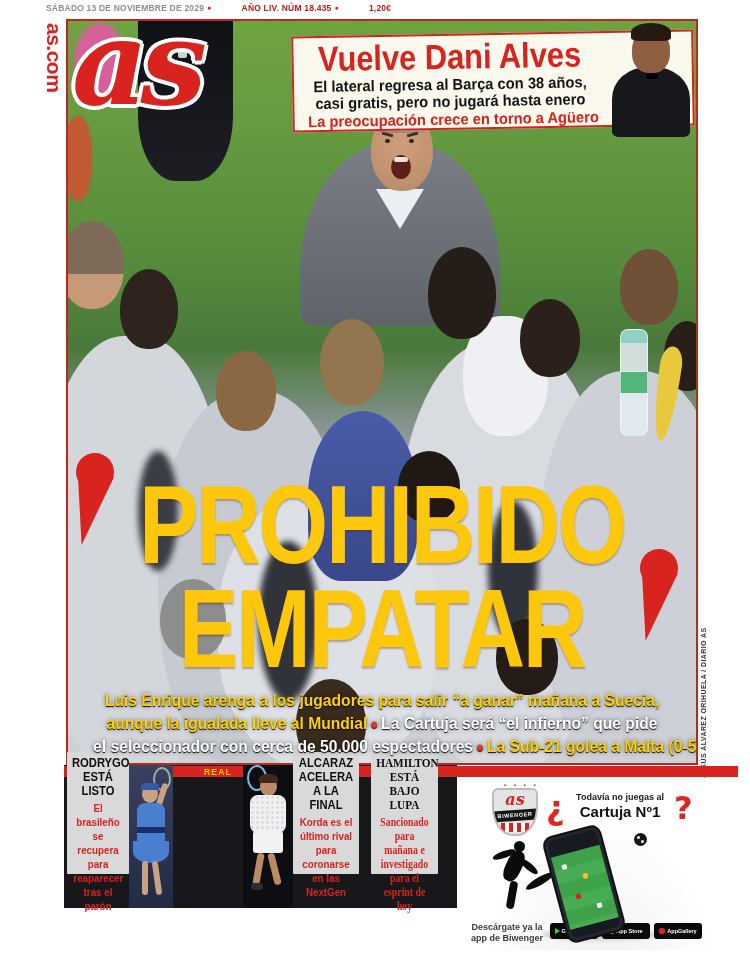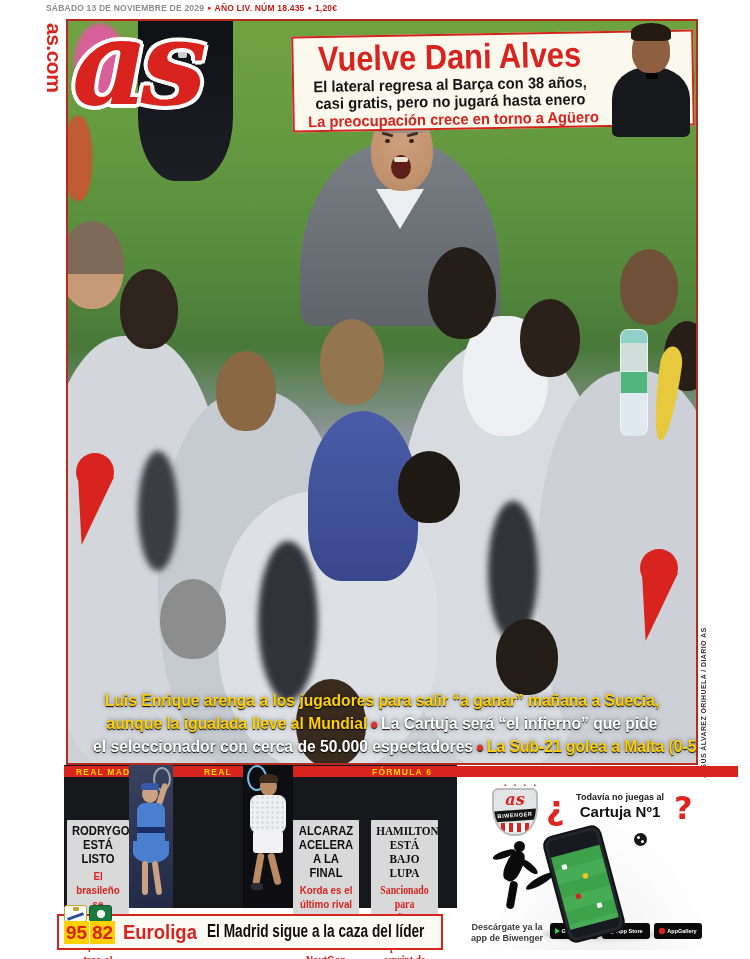--- a/index.html
+++ b/index.html
@@ -3,21 +3,21 @@
 <meta charset="utf-8">
 <style>
   html,body{margin:0;padding:0;background:#e9e9e9;}
   .page{position:relative;width:750px;height:959px;background:#fff;overflow:hidden;
         font-family:"Liberation Sans",sans-serif;margin:0 auto;}
 
   
   .dateline{position:absolute;left:46px;top:3px;font-size:8.5px;font-weight:bold;
             color:#8d8d8d;letter-spacing:.2px;white-space:nowrap;}
   .dateline .sep{color:#d8231e;font-size:7px;vertical-align:1px;padding:0 3px;}
-  .dateline .red{color:#c11b14;}
+  .dateline .red{color:#c11b14;margin-left:27px;}
 
   
   .site-vertical{position:absolute;left:66px;top:23px;transform:rotate(90deg);
                  transform-origin:left top;font-size:21px;font-weight:900;color:#d8231e;
                  letter-spacing:-.5px;white-space:nowrap;}
 
   
   .photo{position:absolute;left:66px;top:19px;width:632px;height:746px;box-sizing:border-box;
          border:2px solid #b72a1f;overflow:hidden;
          background:linear-gradient(180deg,#6fa341 0%,#639840 18%,#568b3c 32%,#49793a 44%,
@@ -63,21 +63,21 @@
 
   .credit{position:absolute;left:700px;top:778px;transform:rotate(-90deg);
           transform-origin:left top;font-size:7px;font-weight:bold;color:#333;
           letter-spacing:.4px;white-space:nowrap;}
 
   
   .strip-bg{position:absolute;left:64px;top:765px;width:393px;height:143px;background:#17181c;z-index:1;}
   .section-bar{position:absolute;left:64px;top:766px;width:674px;height:11px;background:#d8231e;z-index:2;}
   .section-bar span{position:absolute;top:1px;font-size:8.5px;font-weight:900;color:#ffd103;
                     letter-spacing:1.2px;white-space:nowrap;}
-  .sbox{position:absolute;top:820px;height:122px;background:#d9d9d9;z-index:4;box-sizing:border-box;
+  .sbox{position:absolute;top:752px;height:122px;background:#d9d9d9;z-index:4;box-sizing:border-box;
         padding:4px 2px;text-align:center;border-radius:1px;}
   .sbox .h{font-size:12.5px;line-height:14px;font-weight:900;color:#0e0e0e;
            transform:scaleX(.9);transform-origin:center top;margin-bottom:3px;}
   .sbox .p{font-size:11.5px;line-height:14px;font-weight:800;color:#d8231e;
            transform:scaleX(.85);transform-origin:center top;}
   .fig{position:absolute;top:765px;height:143px;z-index:5;overflow:hidden;}
 
   
   .euro{position:absolute;left:57px;top:914px;width:386px;height:36px;background:#fbfaf3;
         border:2.5px solid #d8231e;box-sizing:border-box;z-index:6;}
@@ -197,20 +197,24 @@
       <div class="sh" style="left:8px;top:44px;width:78px;height:70px;background:#17181c;border-radius:45% 45% 8% 8%;"></div>
       <div class="sh" style="left:28px;top:4px;width:38px;height:46px;background:#8f5f42;border-radius:50% 50% 42% 42%;"></div>
       <div class="sh" style="left:27px;top:0;width:40px;height:18px;background:#241a12;border-radius:50% 50% 20% 20%;"></div>
       <div class="sh" style="left:42px;top:50px;width:12px;height:6px;background:#000;border-radius:2px;"></div>
     </div>
 
     <div class="quote" style="left:8px;top:432px;width:40px;height:95px;">
       <div class="ball"></div>
       <div class="tail"></div>
     </div>
+    <div class="headline">
+      <div class="hl">PROHIBIDO</div>
+      <div class="hl">EMPATAR</div>
+    </div>
     <div class="quote" style="left:572px;top:528px;width:40px;height:95px;">
       <div class="ball"></div>
       <div class="tail"></div>
     </div>
 
     <div class="deck">
       <div><span class="dy">Luis Enrique arenga a los jugadores para salir “a ganar” mañana a Suecia,</span></div>
       <div><span class="dy">aunque la igualada lleve al Mundial</span><span class="db">●</span><span class="dw">La Cartuja será “el infierno” que pide</span></div>
       <div><span class="dw">el seleccionador con cerca de 50.000 espectadores</span><span class="db">●</span><span class="dy">La Sub-21 golea a Malta (0-5)</span></div>
     </div>
@@ -253,33 +257,20 @@
     <div class="sh" style="left:4px;top:0;width:16px;height:22px;border:2px solid #6fc0e8;border-radius:50%;"></div>
     <div class="sh" style="left:17px;top:12px;width:17px;height:19px;background:#b98a64;border-radius:50%;"></div>
     <div class="sh" style="left:16px;top:9px;width:19px;height:9px;background:#3c2b1d;border-radius:50% 50% 20% 20%;"></div>
     <div class="sh" style="left:7px;top:30px;width:36px;height:38px;background:radial-gradient(circle,#d8d8de 1px,#eef0f2 1.5px);background-size:5px 5px;border-radius:8px;"></div>
     <div class="sh" style="left:10px;top:66px;width:30px;height:22px;background:#f2f2f4;border-radius:3px;"></div>
     <div class="sh" style="left:12px;top:88px;width:7px;height:32px;background:#b98a64;border-radius:3px;transform:rotate(10deg);"></div>
     <div class="sh" style="left:28px;top:88px;width:7px;height:32px;background:#b98a64;border-radius:3px;transform:rotate(-14deg);"></div>
     <div class="sh" style="left:8px;top:118px;width:12px;height:7px;background:#2c2c34;border-radius:3px;"></div>
   </div>
 
-  <div class="euro">
-    <div class="crest" style="left:5px;background:#fff;border:1px solid #c9a227;">
-      <div style="position:absolute;left:2px;top:9px;width:17px;height:3px;background:#2b4fa0;transform:rotate(-20deg);"></div>
-      <div style="position:absolute;left:8px;top:1px;width:6px;height:4px;background:#c9a227;border-radius:1px;"></div>
-    </div>
-    <div class="crest" style="left:30px;background:#1b7a3d;border:1px solid #145c2e;">
-      <div style="position:absolute;left:7px;top:4px;width:8px;height:8px;background:#fff;border-radius:50%;"></div>
-    </div>
-    <div class="score" style="left:5px;">95</div>
-    <div class="score" style="left:31px;">82</div>
-    <div class="euro-comp">Euroliga</div>
-    <div class="euro-head">El Madrid sigue a la caza del líder</div>
-  </div>
 
   <div class="ad">
     <div class="ad-stars">▪ ▪ ▪ ▪</div>
     <div class="shield">
       <span class="as">as</span>
       <div class="banner">BIWENGER</div>
       <div class="stripes"></div>
     </div>
     <div class="qmark" style="left:88px;top:10px;">¿</div>
     <div class="ad-q">

